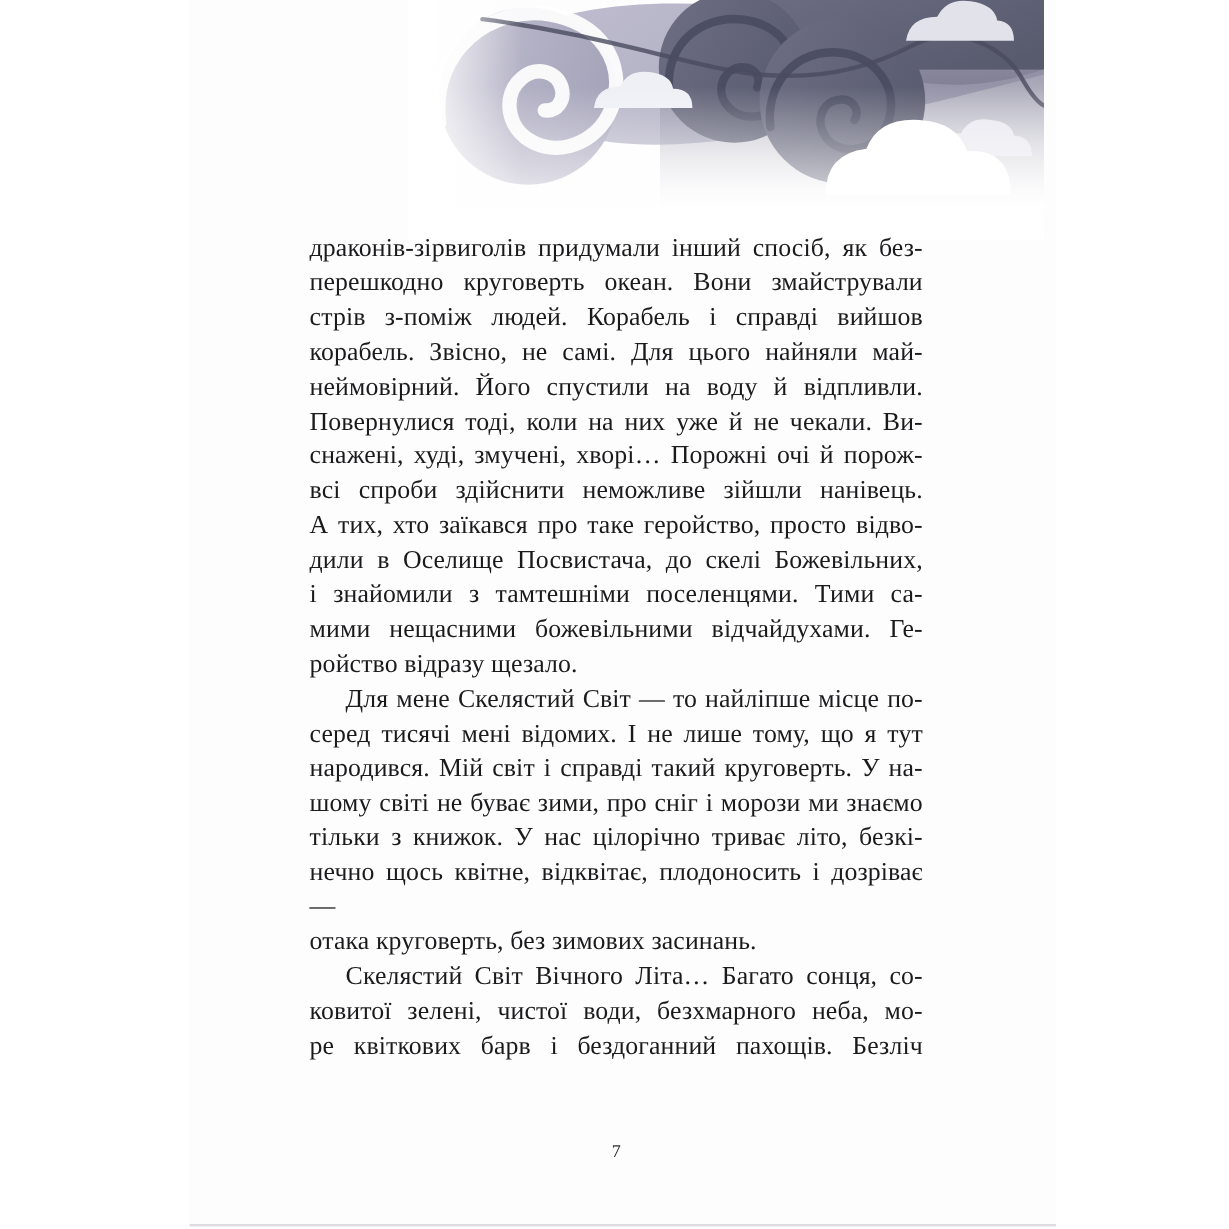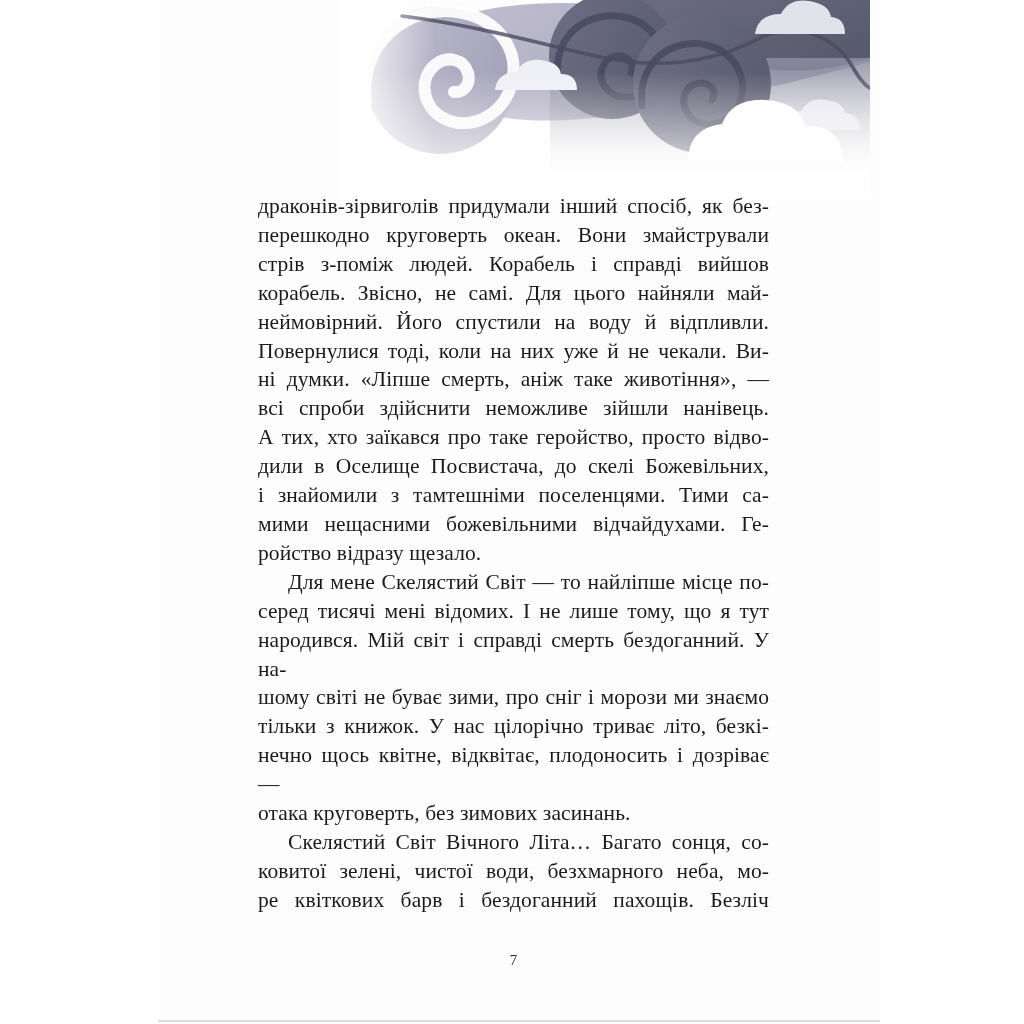--- a/index.html
+++ b/index.html
@@ -138,30 +138,30 @@
     <rect x="0" y="0" width="95" height="200" fill="url(#fadeLeft)"></rect>
   </svg>
 
   <div class="text-block">
       <div class="line">драконів-зірвиголів придумали інший спосіб, як без-</div>
       <div class="line">перешкодно круговерть океан. Вони змайстрували</div>
       <div class="line">стрів з-поміж людей. Корабель і справді вийшов</div>
       <div class="line">корабель. Звісно, не самі. Для цього найняли май-</div>
       <div class="line">неймовірний. Його спустили на воду й відпливли.</div>
       <div class="line">Повернулися тоді, коли на них уже й не чекали. Ви-</div>
-      <div class="line">ні думки. «Ліпше смерть, аніж таке животіння», —</div>
+      <div class="line">снажені, худі, змучені, хворі… Порожні очі й порож-</div>
       <div class="line">всі спроби здійснити неможливе зійшли нанівець.</div>
       <div class="line">А тих, хто заїкався про таке геройство, просто відво-</div>
       <div class="line">дили в Оселище Посвистача, до скелі Божевільних,</div>
       <div class="line">і знайомили з тамтешніми поселенцями. Тими са-</div>
       <div class="line">мими нещасними божевільними відчайдухами. Ге-</div>
       <div class="line ragged">ройство відразу щезало.</div>
       <div class="line indent">Для мене Скелястий Світ — то найліпше місце по-</div>
       <div class="line">серед тисячі мені відомих. І не лише тому, що я тут</div>
-      <div class="line">народився. Мій світ і справді смерть бездоганний. У на-</div>
+      <div class="line">народився. Мій світ і справді такий круговерть. У на-</div>
       <div class="line">шому світі не буває зими, про сніг і морози ми знаємо</div>
       <div class="line">тільки з книжок. У нас цілорічно триває літо, безкі-</div>
       <div class="line">нечно щось квітне, відквітає, плодоносить і дозріває —</div>
       <div class="line ragged">отака круговерть, без зимових засинань.</div>
       <div class="line indent">Скелястий Світ Вічного Літа… Багато сонця, со-</div>
       <div class="line">ковитої зелені, чистої води, безхмарного неба, мо-</div>
       <div class="line">ре квіткових барв і бездоганний пахощів. Безліч</div>
     </div>
 
   <div class="page-number">7</div>

